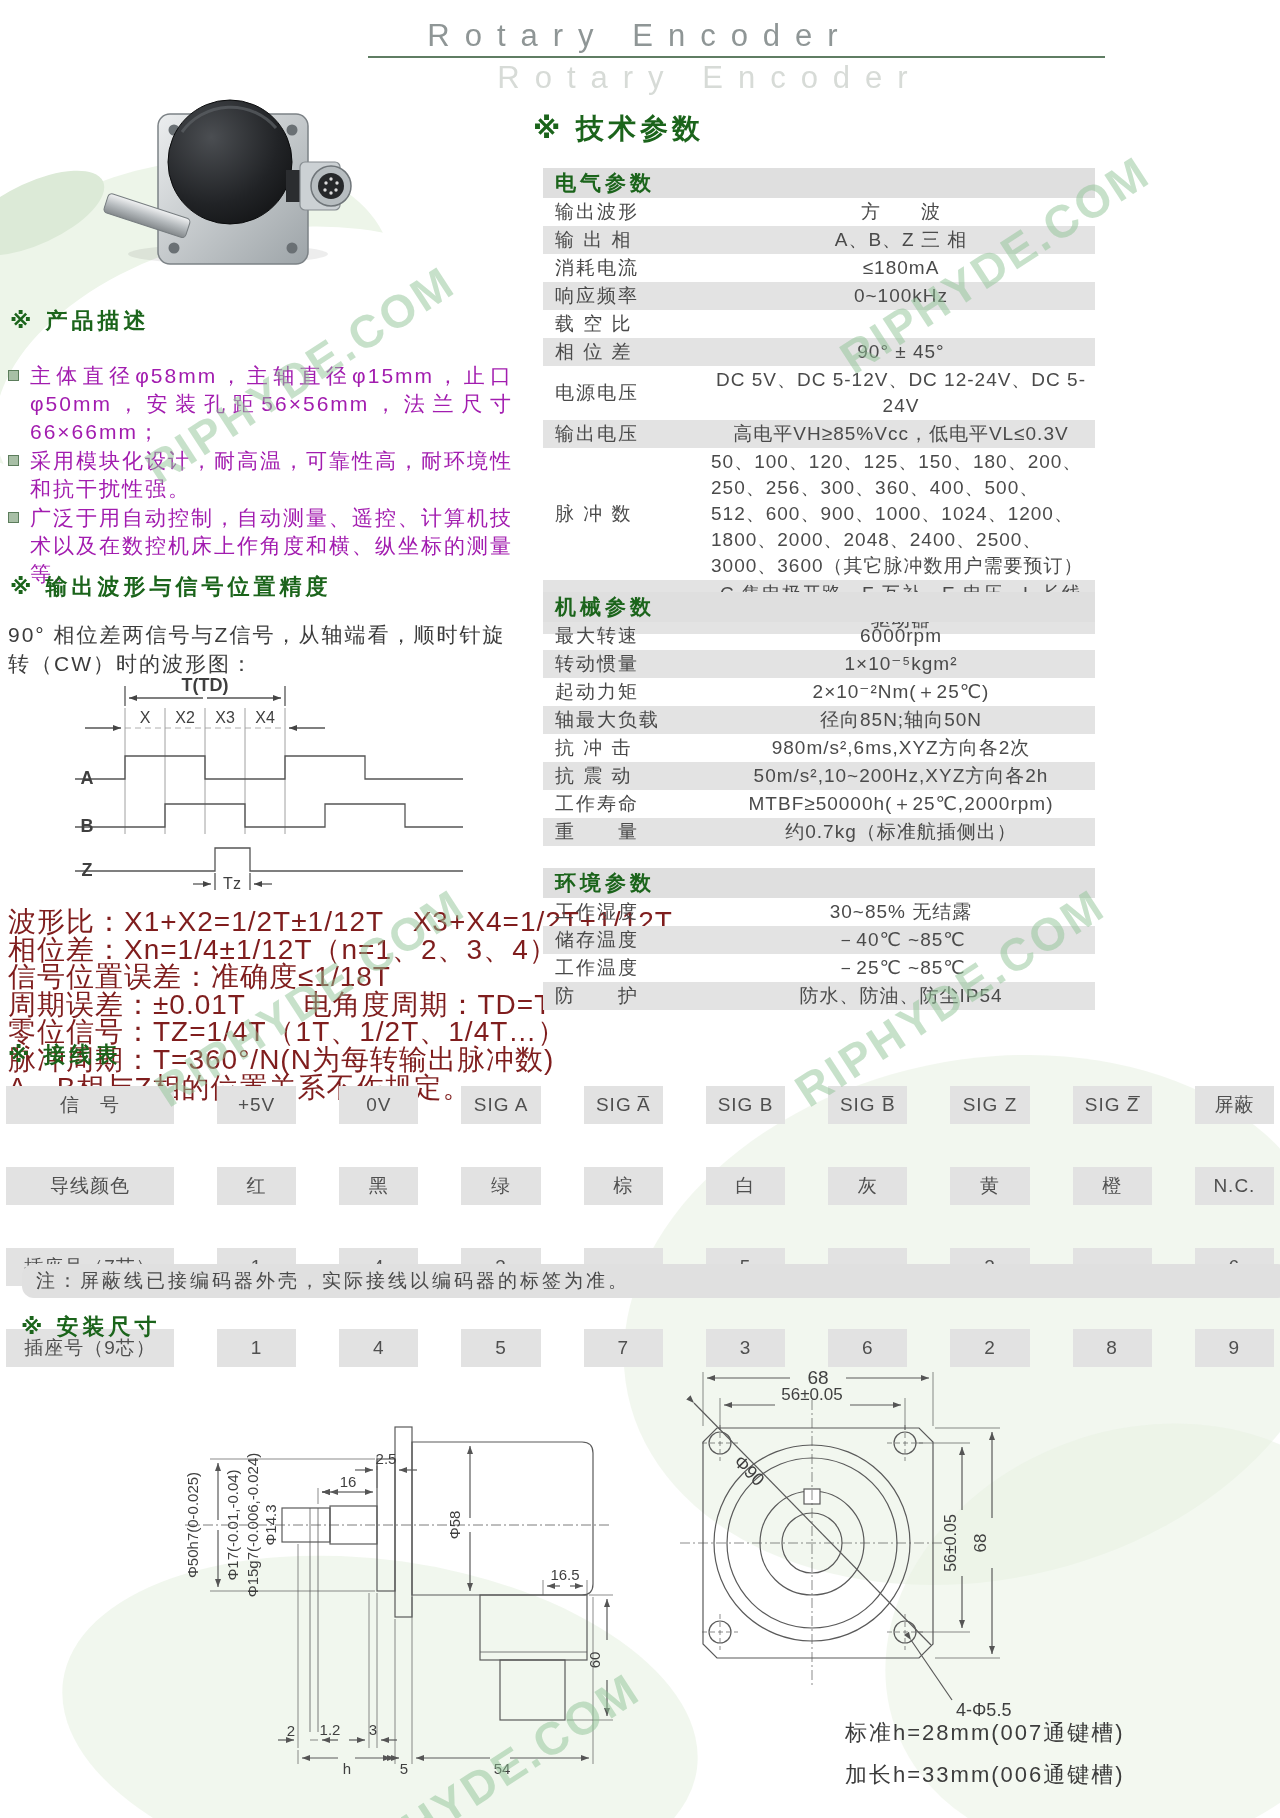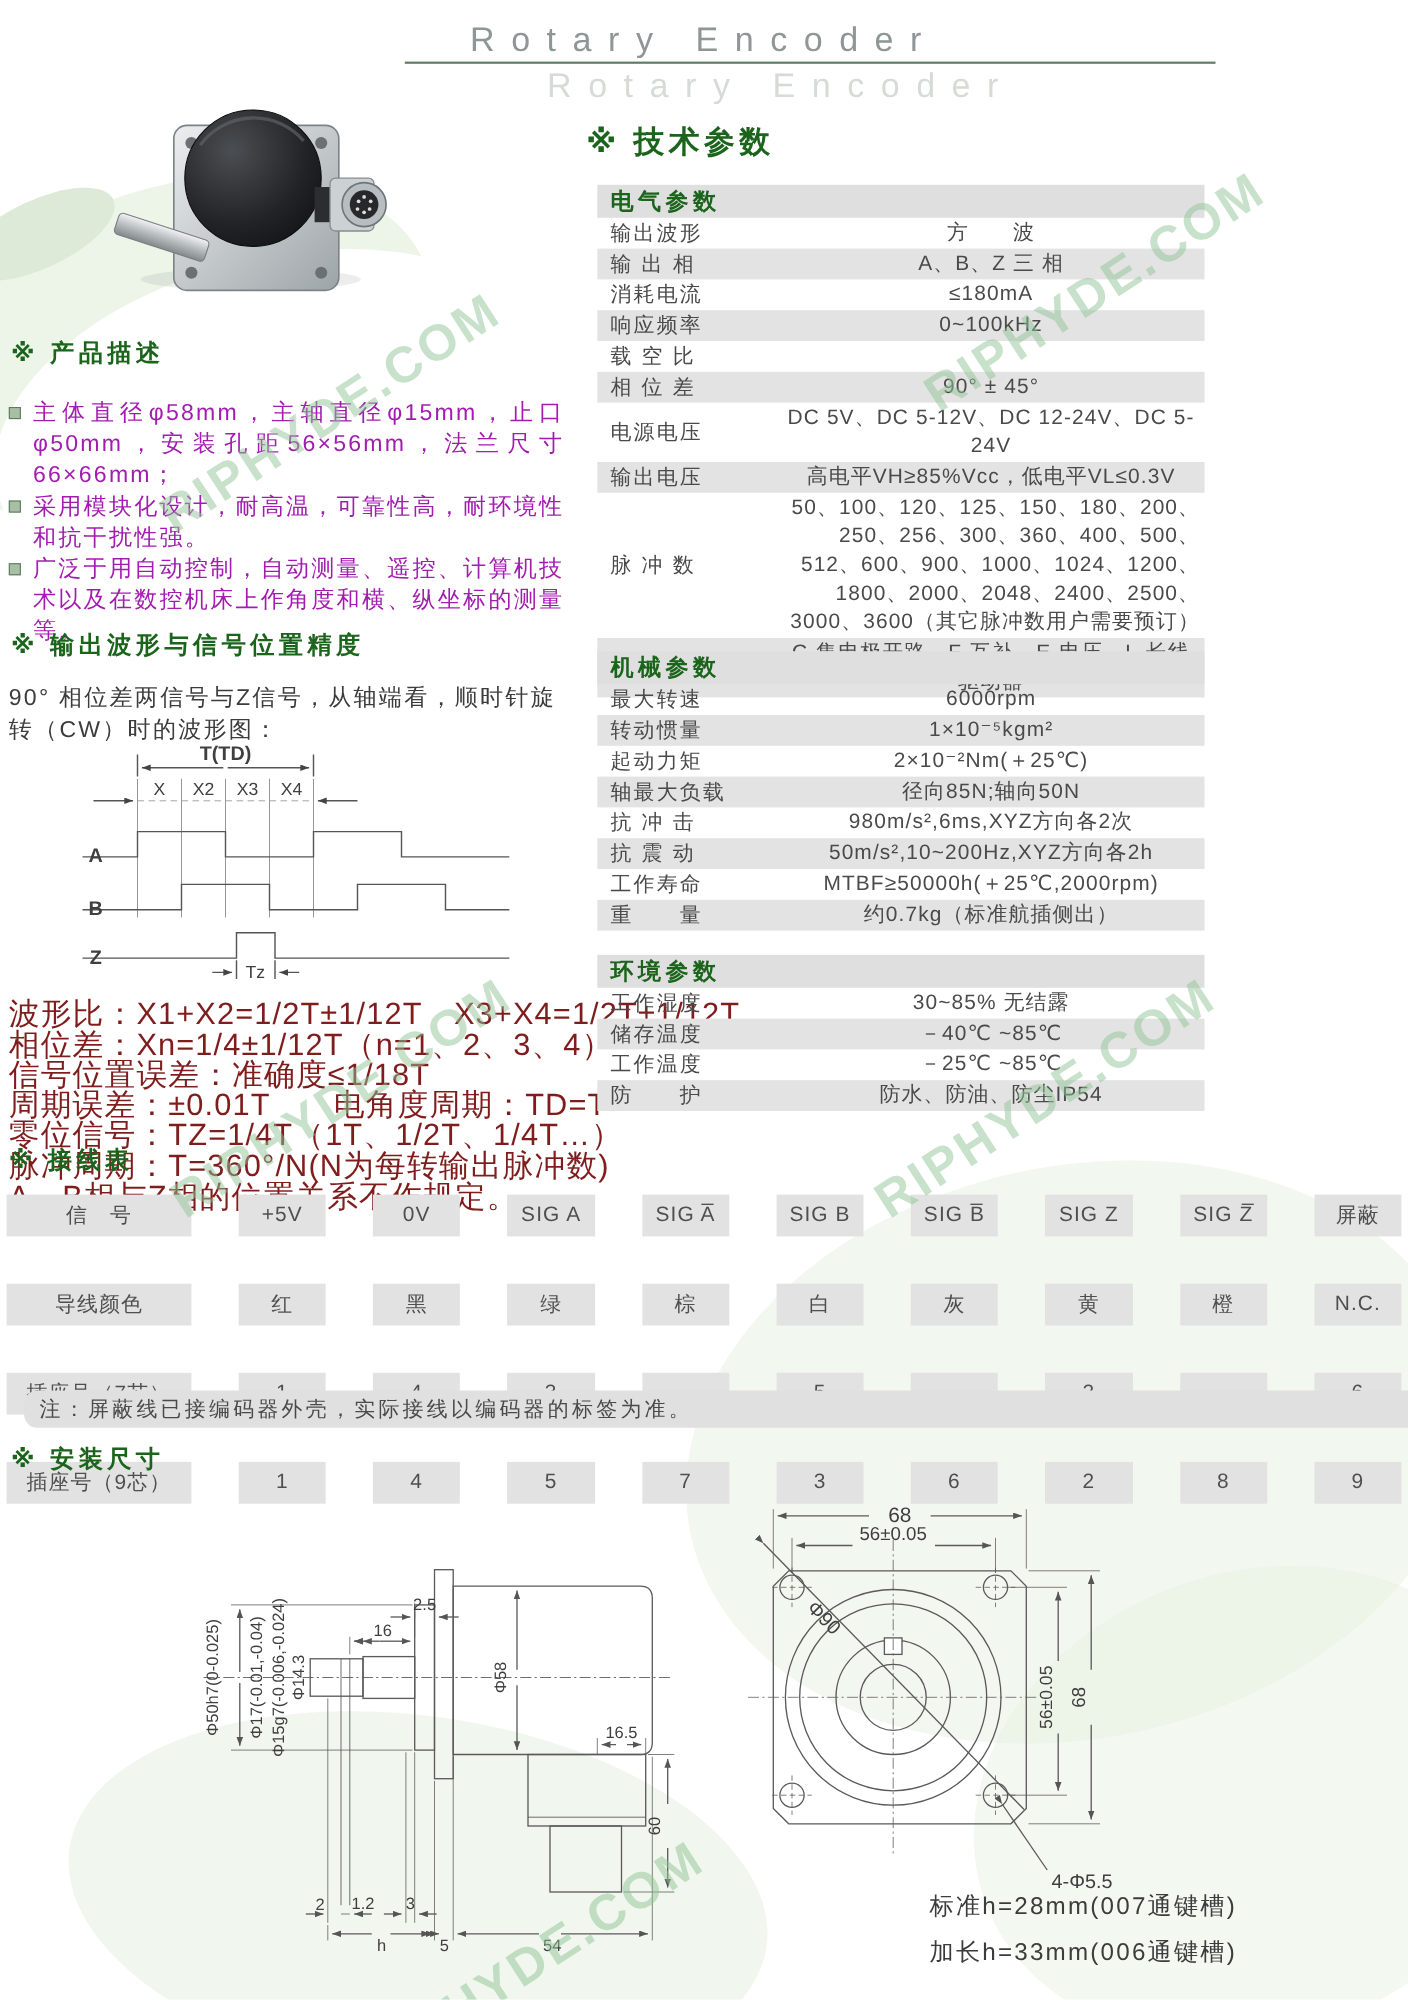--- a/index.html
+++ b/index.html
@@ -195,21 +195,21 @@
     <div class="trow">
         <span class="tl">电源电压</span>
         <span class="tv">DC 5V、DC 5-12V、DC 12-24V、DC 5-24V</span>
       </div>
     <div class="trow g">
         <span class="tl">输出电压</span>
         <span class="tv">高电平VH≥85%Vcc，低电平VL≤0.3V</span>
       </div>
     <div class="trow">
         <span class="tl">脉 冲 数</span>
-        <span class="tv" style="text-align:right;">50、100、120、125、150、180、200、250、256、300、360、400、500、512、600、900、1000、1024、1200、1800、2000、2048、2400、2500、3000、3600（其它脉冲数用户需要预订）</span>
+        <span class="tv" style="text-align:left;">50、100、120、125、150、180、200、250、256、300、360、400、500、512、600、900、1000、1024、1200、1800、2000、2048、2400、2500、3000、3600（其它脉冲数用户需要预订）</span>
       </div>
     <div class="trow g">
         <span class="tl">电路特征</span>
         <span class="tv">C-集电极开路、F-互补、E-电压、L-长线驱动器</span>
       </div>
   </div>
 
   <div class="abs ttable z1" style="left:543px;top:592px;">
     <div class="ttitle">机械参数</div>
     <div class="trow">
@@ -304,21 +304,21 @@
     <div class="wc">5</div>
     <div class="wc">7</div>
     <div class="wc">3</div>
     <div class="wc">6</div>
     <div class="wc">2</div>
     <div class="wc">8</div>
     <div class="wc">9</div>
   </div>
   <div class="abs wnote z1" style="left:22px;top:1264px;border-radius:12px;">注：屏蔽线已接编码器外壳，实际接线以编码器的标签为准。</div>
 
-  <div class="abs h-green z1" style="left:10px;top:1312px;">※ 安装尺寸</div>
+  <div class="abs h-green z1" style="left:21px;top:1312px;">※ 安装尺寸</div>
 
   <svg class="abs z1" style="left:170px;top:1380px;" width="452" height="400" viewBox="0 0 452 400">
     <defs>
       <marker id="ar2" markerWidth="9" markerHeight="7" refX="8" refY="3" orient="auto" markerUnits="userSpaceOnUse">
         <path d="M0,0 L8,3 L0,6 Z" fill="#555"></path>
       </marker>
     </defs>
     <g stroke="#5a5a5a" stroke-width="1.2" fill="none">
       <line x1="15" y1="145" x2="442" y2="145" stroke-dasharray="10 3 2 3" stroke-width="0.8"></line>
       <rect x="112" y="128" width="48" height="34"></rect>

